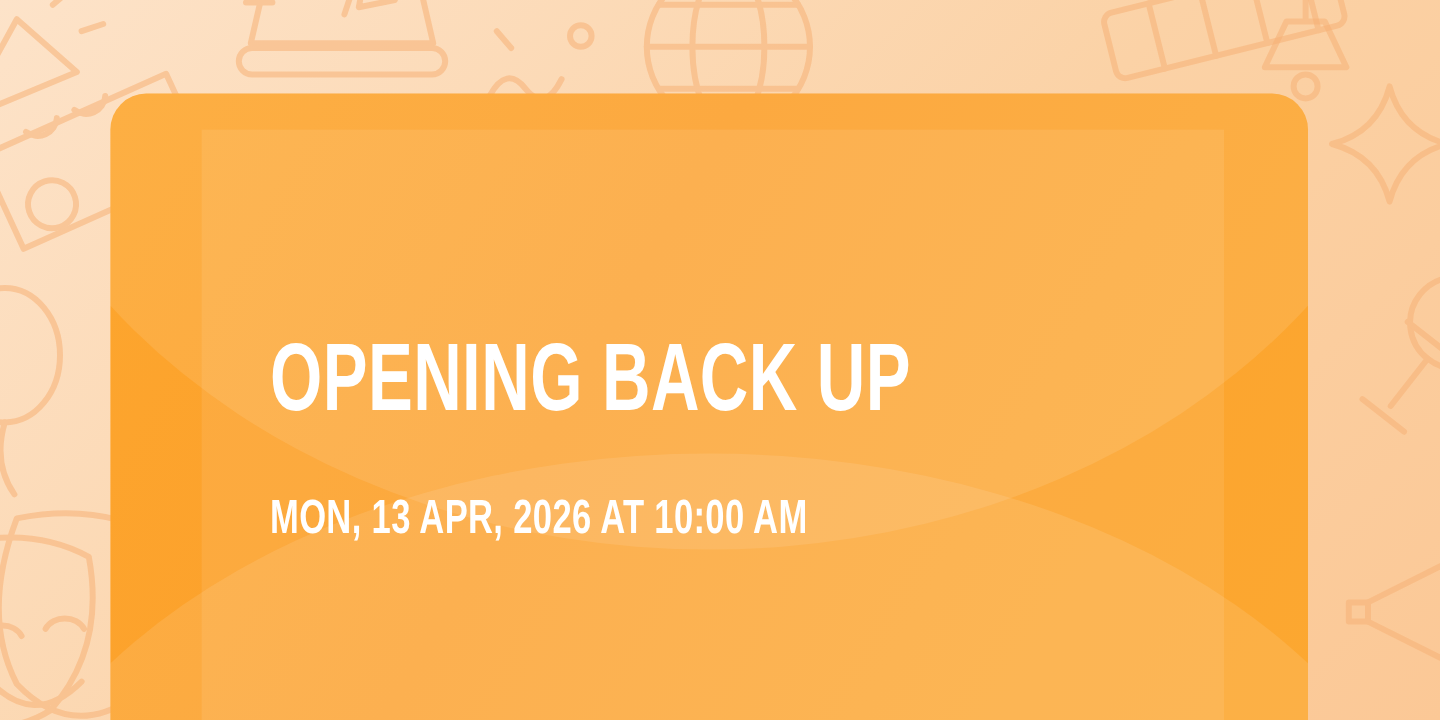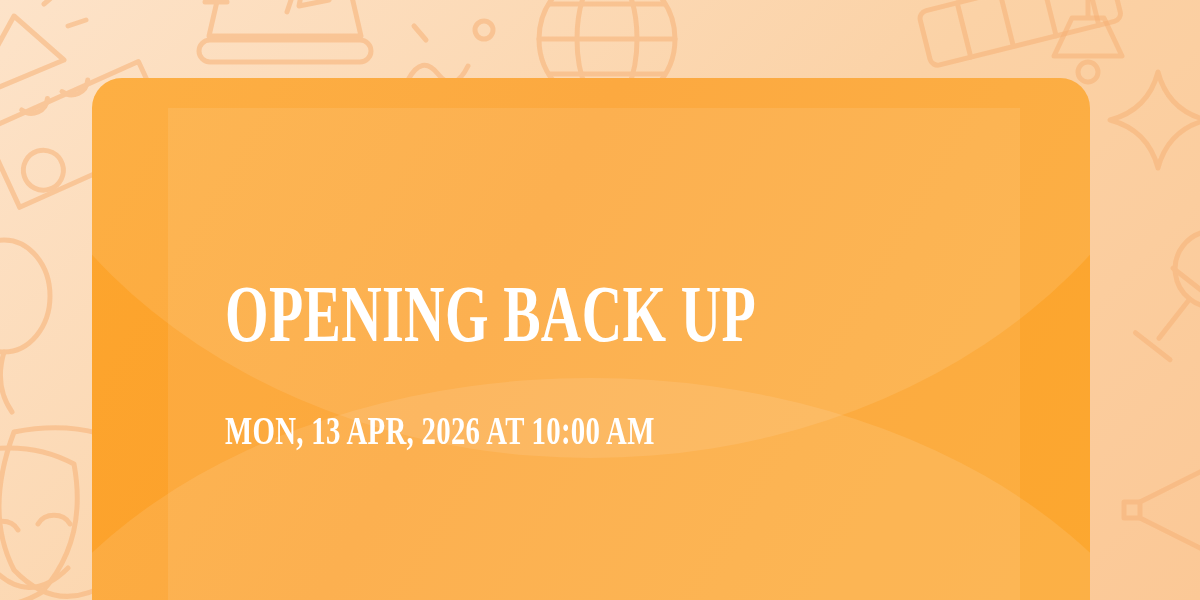--- a/index.html
+++ b/index.html
@@ -6,21 +6,21 @@
     margin: 0;
     padding: 0;
     background: #ffffff;
   }
 
   #banner {
     position: relative;
     width: 1200px;
     height: 600px;
     overflow: hidden;
-    font-family: Liberation Serif, serif;
+    font-family: Liberation Sans, sans-serif;
     background: linear-gradient(135deg, #FDE3C9 0%, #FBD2A6 55%, #FBC896 100%);
   }
 
   
   .doodle-layer {
     position: absolute;
     inset: 0;
     pointer-events: none;
   }
   .doodle-layer svg {

